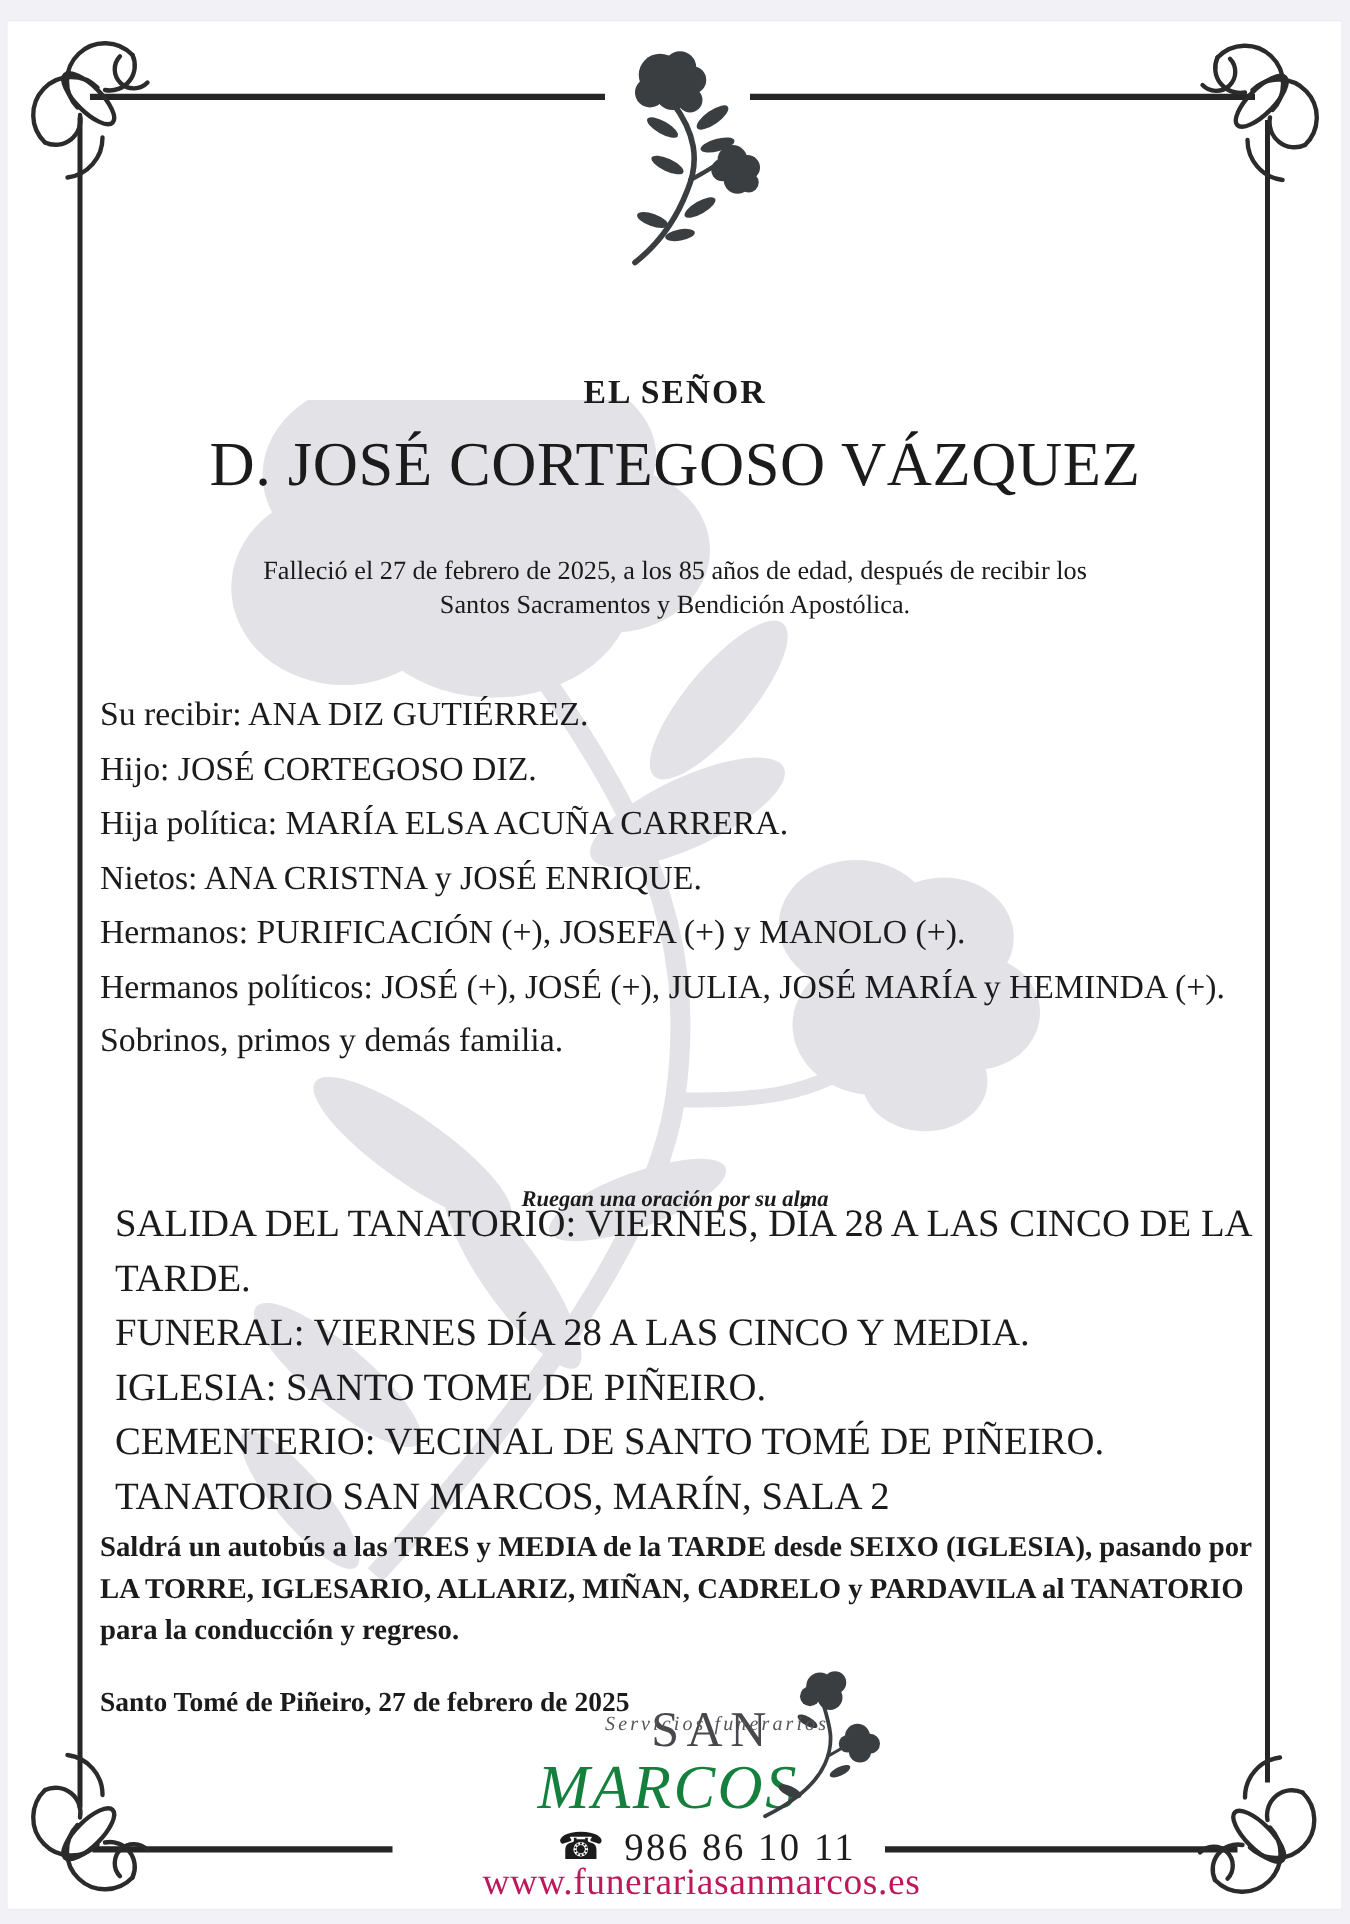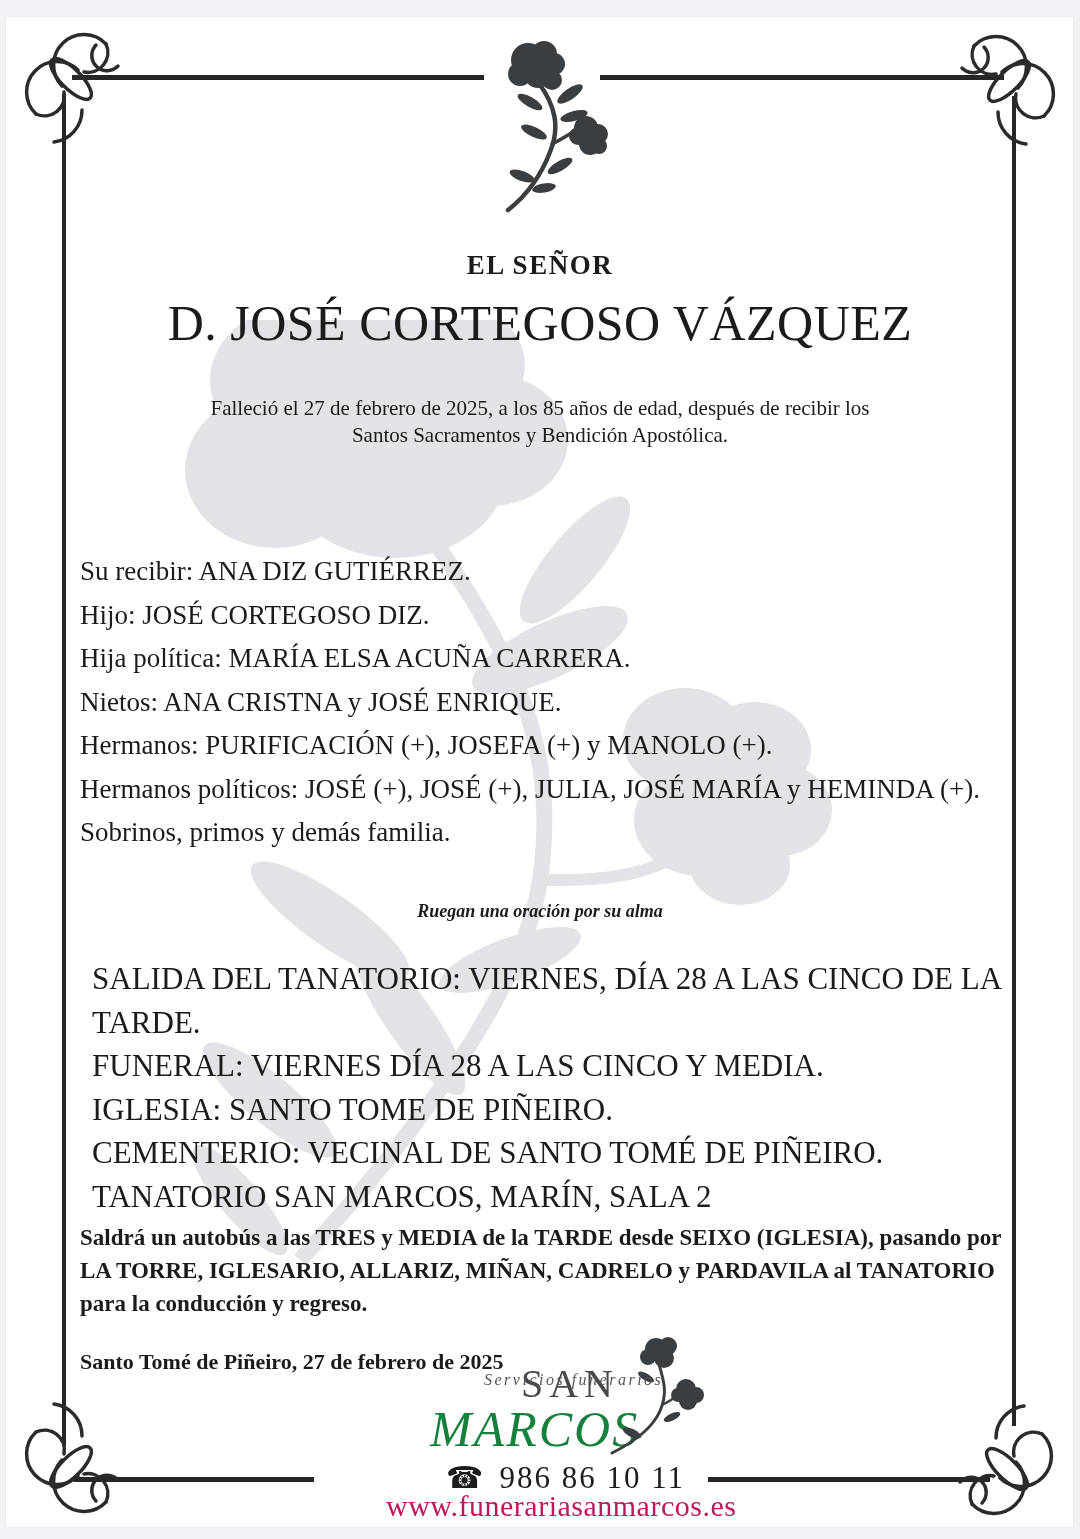--- a/index.html
+++ b/index.html
@@ -7,21 +7,21 @@
     position:relative;width:1080px;height:1539px;overflow:hidden;
     background:#f1f1f6;
     font-family:"Liberation Serif","DejaVu Serif",serif;
     color:#1b1b1b;
   }
   .paper{
     position:absolute;left:5px;top:16px;width:1069px;height:1512px;
     background:#ffffff;border:1px solid #ececf1;box-sizing:border-box;
   }
   .abs{position:absolute;}
-  .centered{left:0;width:1080px;text-align:center;}
+  .centered{left:0;width:1080px;text-align:center;margin-top:48px;}
   
   .bseg{position:absolute;background:#262626;}
   .flourish{position:absolute;width:100px;height:112px;}
   
   .honorific{top:250px;font-size:27px;font-weight:bold;letter-spacing:1.5px;}
   .deceased{top:294px;font-size:50px;letter-spacing:.5px;white-space:nowrap;}
   .death-line{font-size:21px;line-height:27px;}
   .dl1{top:395px;}
   .dl2{top:422px;}
   .dep{top:470px;font-size:19px;font-weight:bold;letter-spacing:1px;}

